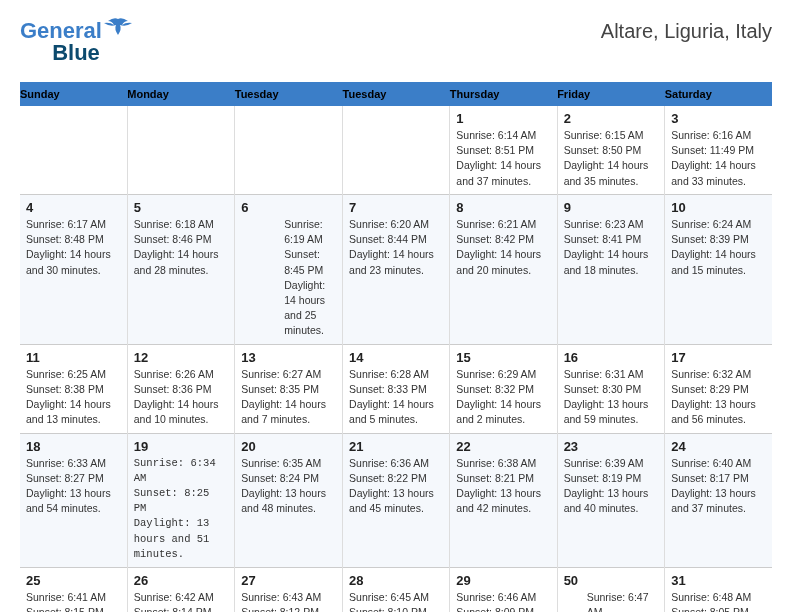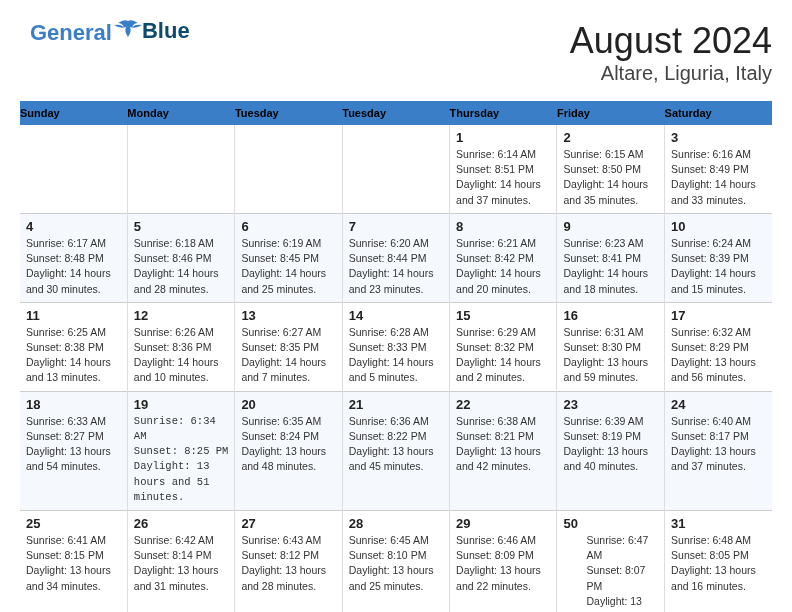--- a/index.html
+++ b/index.html
@@ -11,23 +11,22 @@
       padding: 20px;
     }
     .header {
       display: flex;
       justify-content: space-between;
       align-items: flex-start;
       margin-bottom: 16px;
     }
     .logo {
       display: flex;
-      flex-direction: row;
-      align-items: flex-end;
-      margin-left: 10px;
+      flex-direction: column;
+      align-items: center;
     }
     .logo-text {
       font-size: 22px;
       font-weight: bold;
       color: #1a1a2e;
       line-height: 1;
     }
     .logo-text span { color: #3b7ec8; }
     .title-block { text-align: right; }
     .month-title {
@@ -84,21 +83,20 @@
   <div class="logo">
     <div style="display:flex;align-items:center;">
       <span class="logo-text"><span>General</span></span>
       <svg width="28" height="22" viewBox="0 0 28 22" style="margin-left:2px;margin-top:-6px;">
         <path d="M14 2 Q18 0 24 4 Q20 4 18 8 Q22 5 28 6 Q22 10 16 8 Q18 12 14 18 Q10 12 12 8 Q6 10 0 6 Q6 5 10 8 Q8 4 4 4 Q10 0 14 2Z" fill="#3b7ec8"></path>
       </svg>
     </div>
     <div style="font-size:22px;font-weight:bold;color:#0c4a6e;margin-top:-2px;">Blue</div>
   </div>
   <div class="title-block">
-    <div class="month-title">August 2024</div>
     <div class="subtitle">Altare, Liguria, Italy</div>
   </div>
 </div>
 
 <table>
   <thead>
     <tr id="weekday-header">
         <th>Sunday</th>
         <th>Monday</th>
         <th>Tuesday</th>
@@ -122,40 +120,40 @@
         </td>
         <td>
           <div class="day-num">2</div>
           <div class="day-info" style="white-space: pre-line;">Sunrise: 6:15 AM
 Sunset: 8:50 PM
 Daylight: 14 hours and 35 minutes.</div>
         </td>
         <td>
           <div class="day-num">3</div>
           <div class="day-info" style="white-space: pre-line;">Sunrise: 6:16 AM
-Sunset: 8:49 PM
+Sunset: 11:49 PM
 Daylight: 14 hours and 33 minutes.</div>
         </td>
       </tr>
       <tr>
         <td>
           <div class="day-num">4</div>
           <div class="day-info" style="white-space: pre-line;">Sunrise: 6:17 AM
 Sunset: 8:48 PM
 Daylight: 14 hours and 30 minutes.</div>
         </td>
         <td>
           <div class="day-num">5</div>
           <div class="day-info" style="white-space: pre-line;">Sunrise: 6:18 AM
 Sunset: 8:46 PM
 Daylight: 14 hours and 28 minutes.</div>
         </td>
         <td>
           <div class="day-num">6</div>
-          <div class="day-info" style="white-space: pre-line;">Sunrise: 6:19 AM
+          <div class="day-info" style="white-space: pre-line; margin-left: 43px;">Sunrise: 6:19 AM
 Sunset: 8:45 PM
 Daylight: 14 hours and 25 minutes.</div>
         </td>
         <td>
           <div class="day-num">7</div>
           <div class="day-info" style="white-space: pre-line;">Sunrise: 6:20 AM
 Sunset: 8:44 PM
 Daylight: 14 hours and 23 minutes.</div>
         </td>
         <td>

